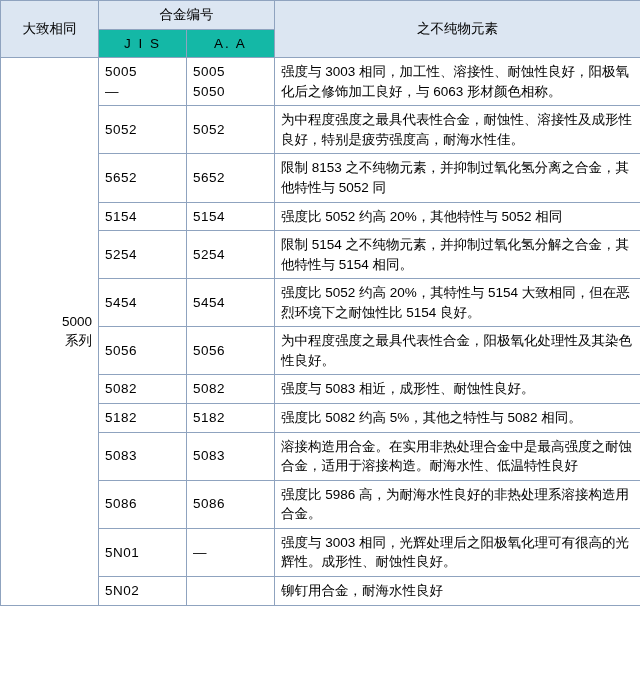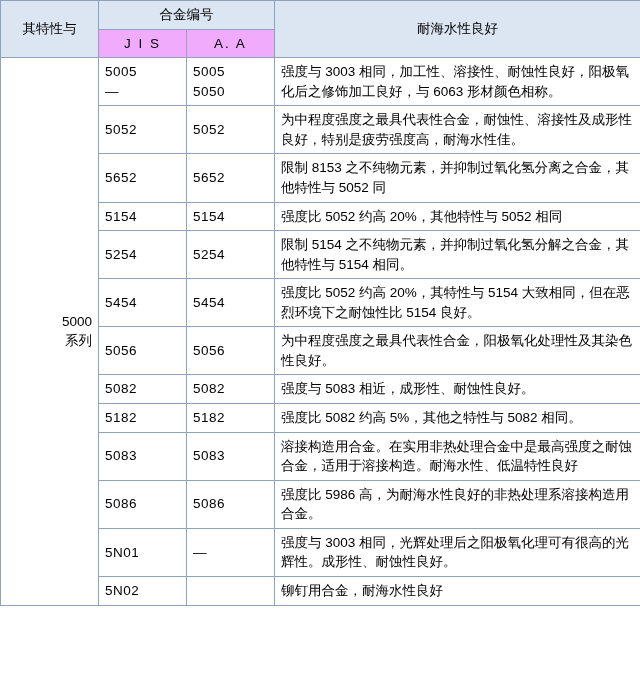--- a/index.html
+++ b/index.html
@@ -31,21 +31,21 @@
     line-height: 1.45;
   }
   .hdr {
     background: #dce6f2;
     text-align: center;
     font-size: 14px;
     padding-top: 7px;
     padding-bottom: 7px;
   }
   .hdr-sub {
-    background: #f0abfc;
+    background: #14b8a6;
     text-align: center;
     font-size: 13.5px;
     letter-spacing: 2px;
     padding-top: 5px;
     padding-bottom: 5px;
   }
   .series-cell {
     text-align: right;
     font-size: 14px;
     line-height: 1.6;
@@ -74,23 +74,23 @@
 <div class="table-wrap">
   <table class="alloy">
     <colgroup>
       <col class="col-series">
       <col class="col-jis">
       <col class="col-aa">
       <col class="col-desc">
     </colgroup>
     <thead>
       <tr>
-        <th class="hdr" rowspan="2">其特性与</th>
+        <th class="hdr" rowspan="2">大致相同</th>
         <th class="hdr" colspan="2">合金编号</th>
-        <th class="hdr" rowspan="2">耐海水性良好</th>
+        <th class="hdr" rowspan="2">之不纯物元素</th>
       </tr>
       <tr>
         <th class="hdr-sub">J I S</th>
         <th class="hdr-sub">A. A</th>
       </tr>
     </thead>
     <tbody>
       <tr>
         <td class="series-cell multiline" rowspan="13">5000
 系列</td>

